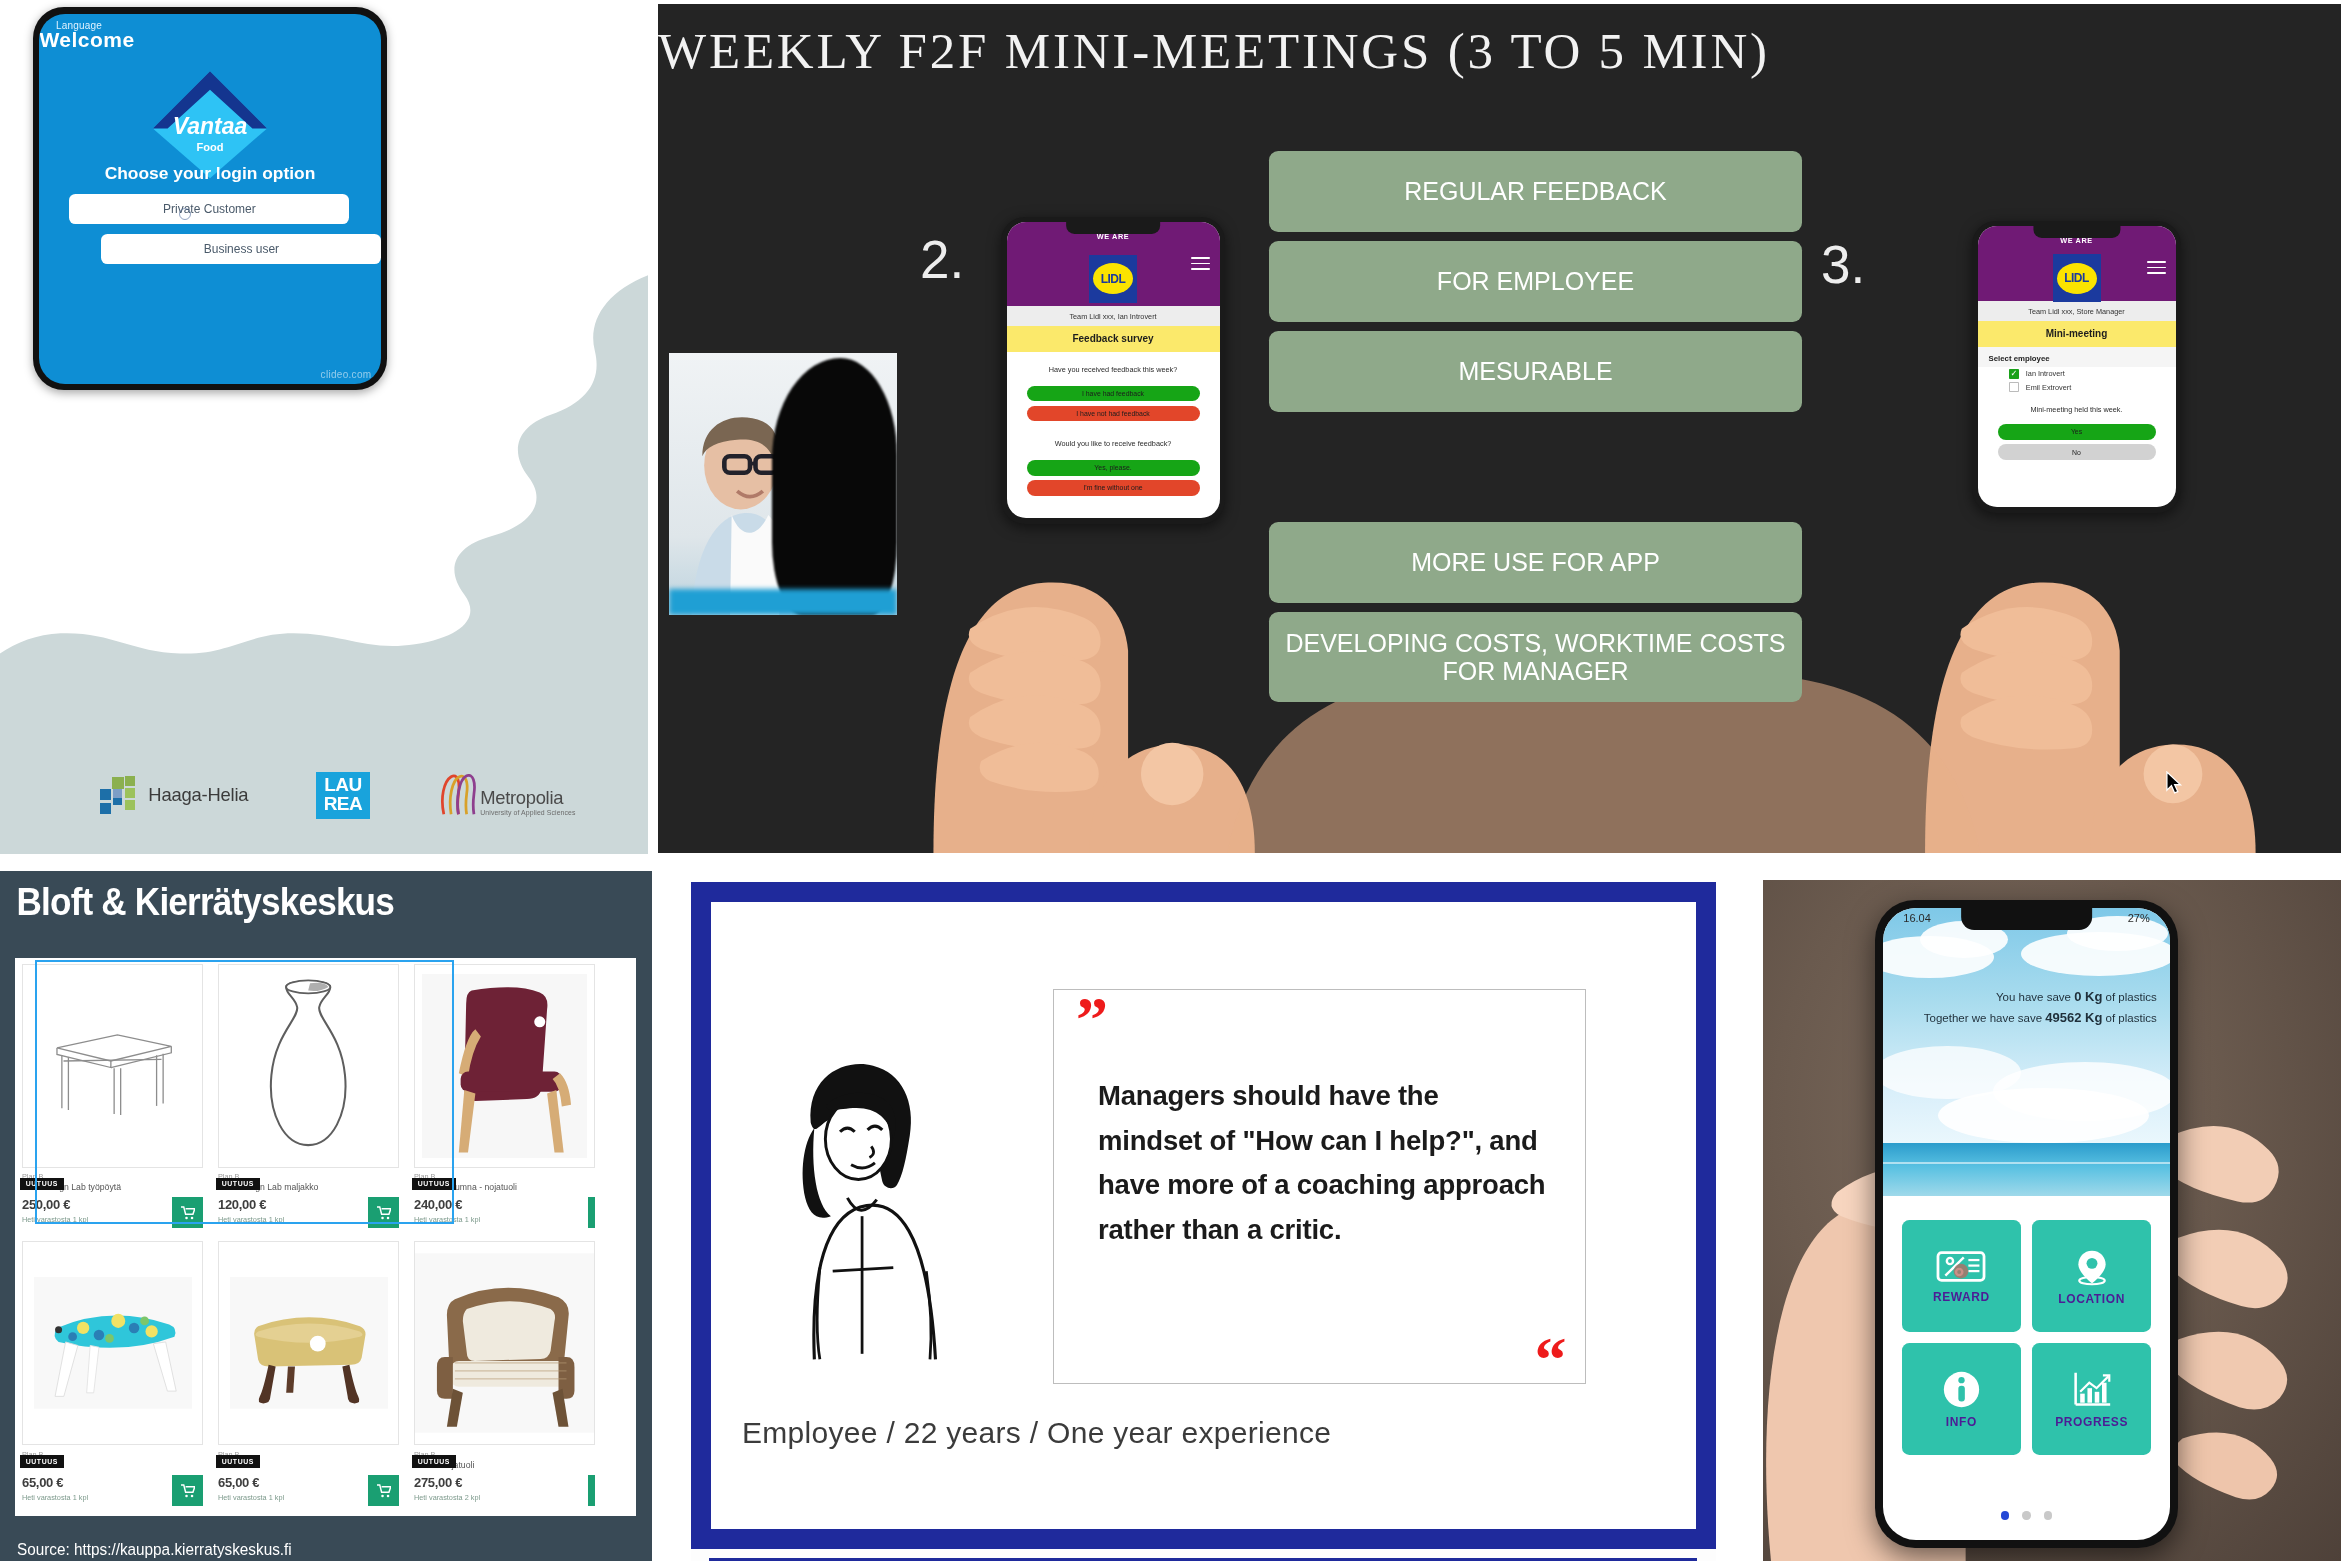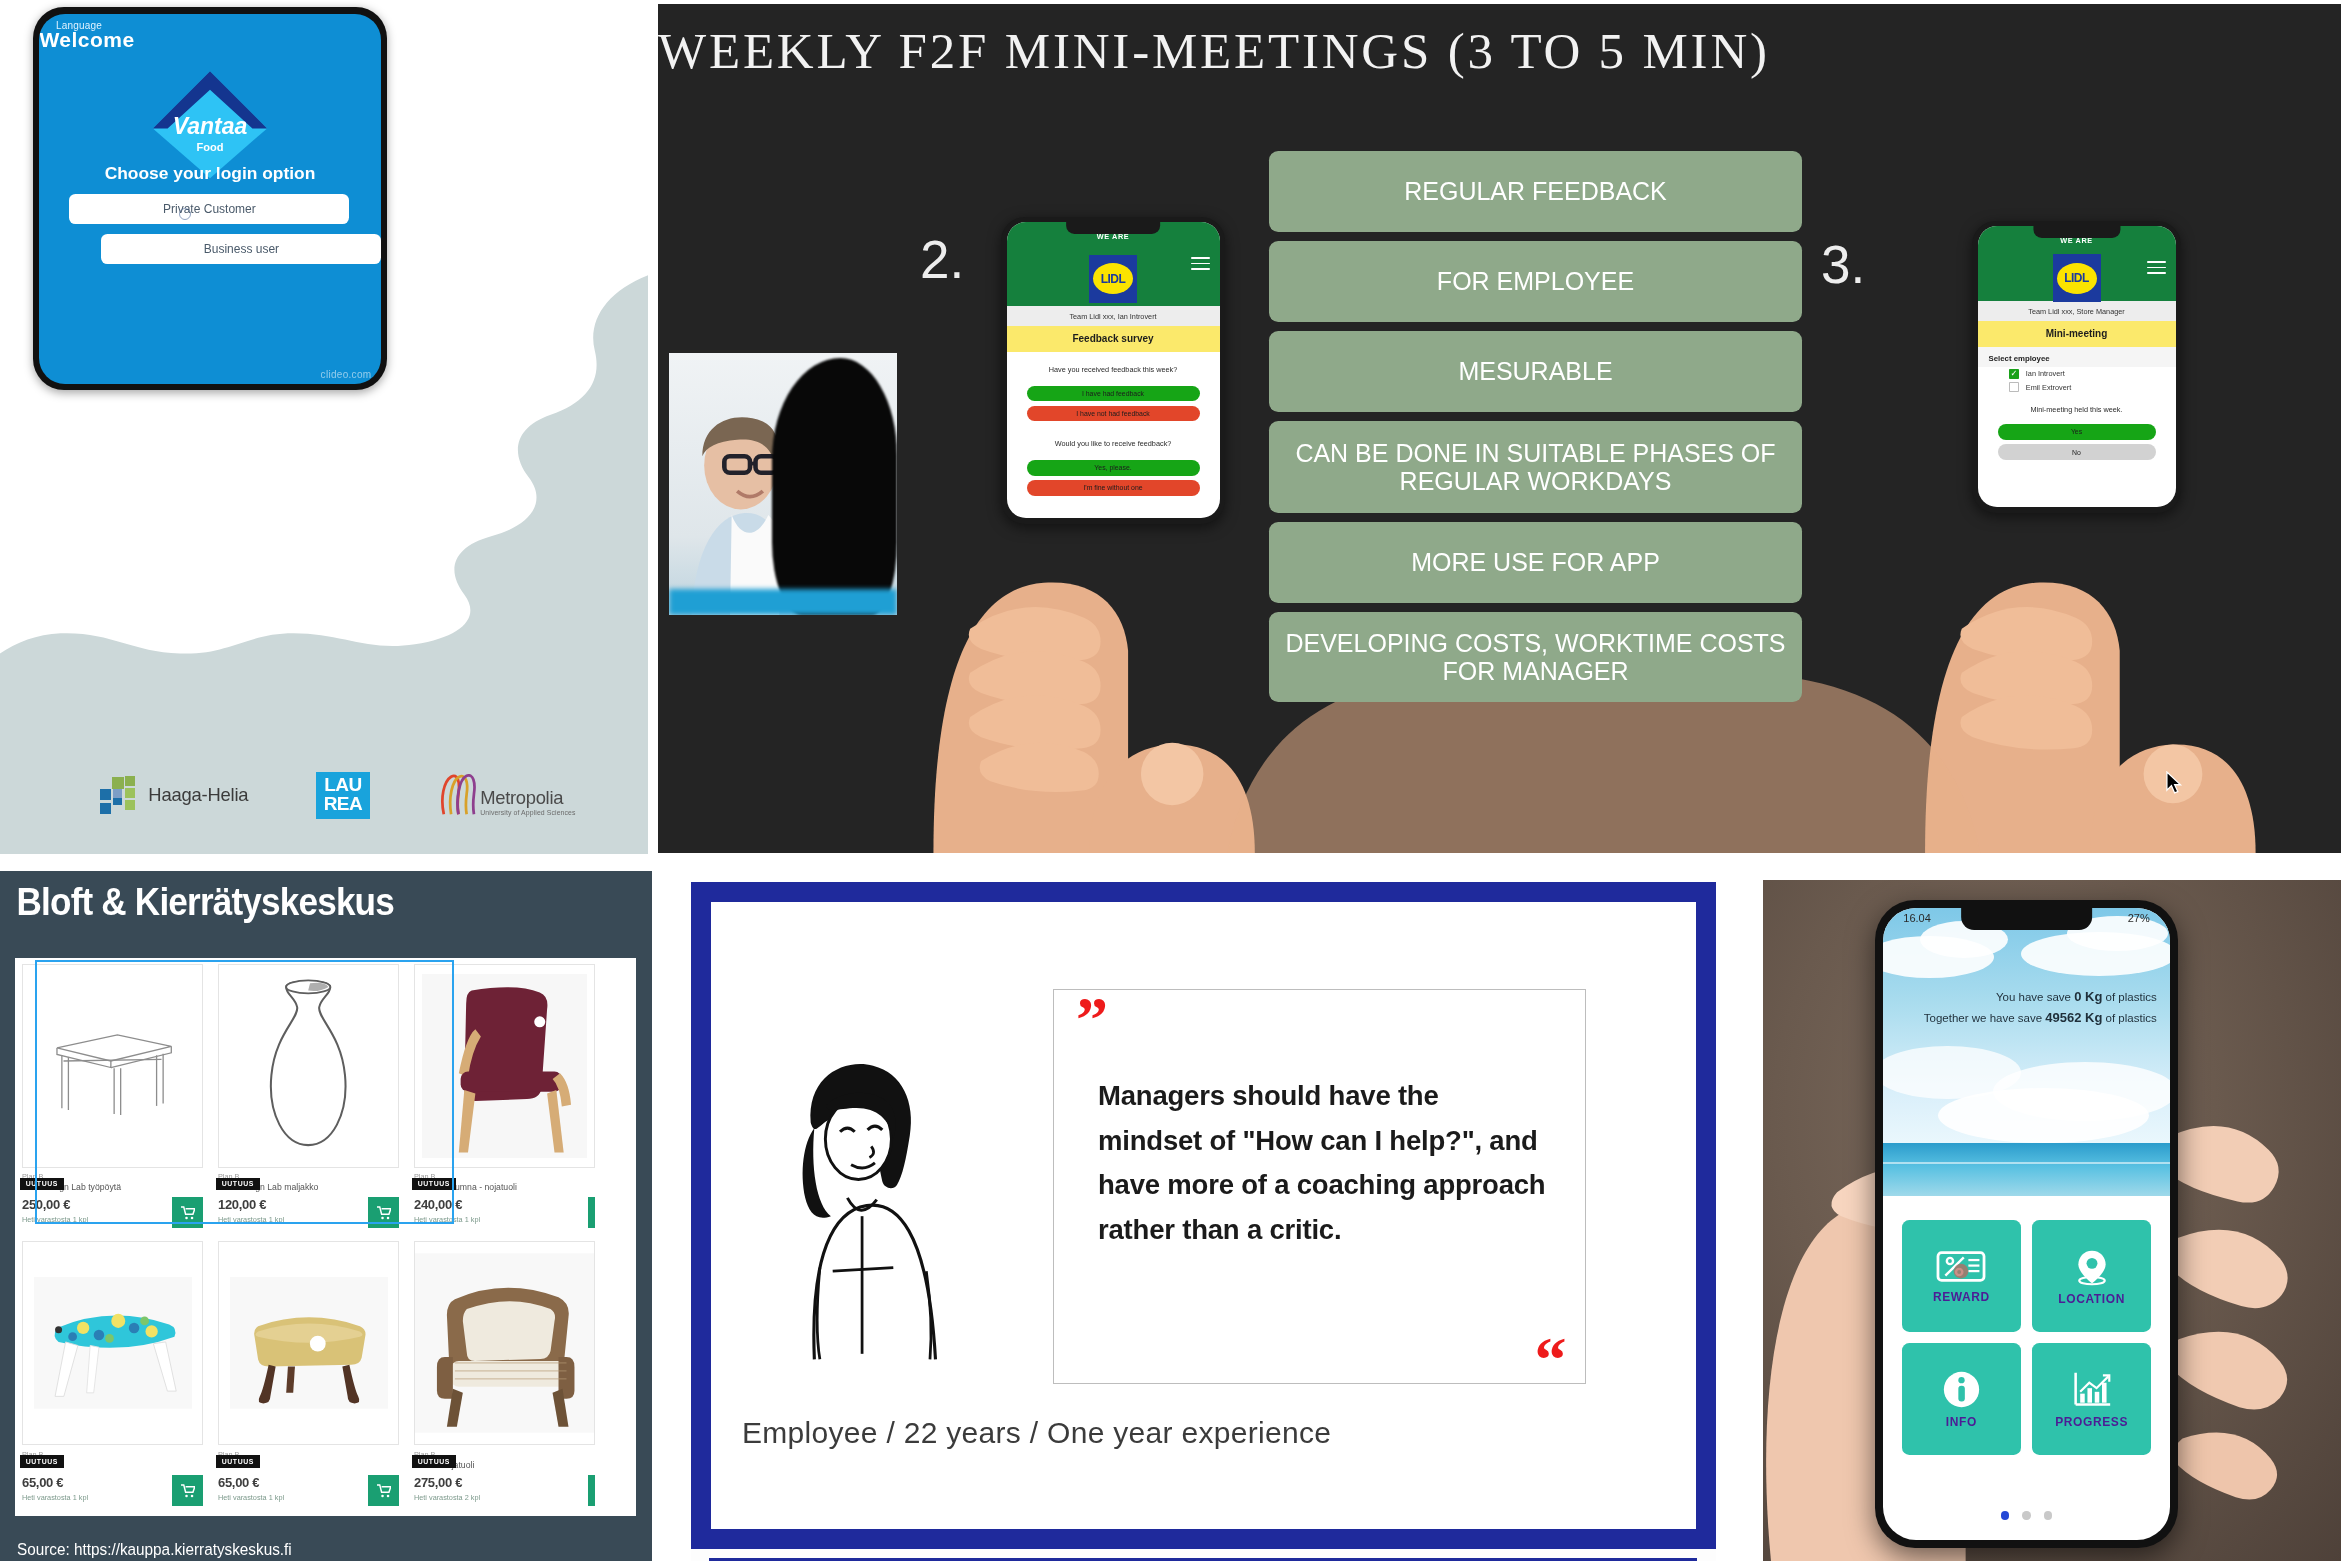--- a/index.html
+++ b/index.html
@@ -55,21 +55,21 @@
 
   .hands { position: absolute; left: 0; bottom: 0; width: 100%; height: 478px; }
 
   .phone2 { position: absolute; left: 343px; top: 213px; width: 224px; height: 307px; background: #1a1a1a;
             border-radius: 24px; padding: 5.5px; box-shadow: 0 3.7px 13px rgba(0,0,0,.5); }
   .phone3 { position: absolute; left: 1314px; top: 217px; width: 209px; height: 292px; background: #1a1a1a;
             border-radius: 24px; padding: 5.5px; box-shadow: 0 3.7px 13px rgba(0,0,0,.5); }
   .ph-screen { width: 100%; height: 100%; background: #fff; border-radius: 19px; overflow: hidden; position: relative; }
   .ph-notch { position: absolute; left: 50%; top: 0; transform: translateX(-50%); width: 44%; height: 12px;
               background: #1a1a1a; border-radius: 0 0 8.3px 8.3px; z-index: 4; }
-  .lidl-bar { position: relative; background: #15803d; height: 84px; display: flex; align-items: center; justify-content: center; }
+  .lidl-bar { position: relative; background: #701a75; height: 84px; display: flex; align-items: center; justify-content: center; }
   .lidl-bar.sm { height: 75px; }
   .we-are { position: absolute; left: 0; right: 0; top: 10px; text-align: center; color: #fff; font-size: 7.3px; letter-spacing: 0.6px; font-weight: bold; }
   .lidl-box { width: 48px; height: 48px; background: #1b3a9e; display: flex; align-items: center; justify-content: center; margin-top: 29px; }
   .lidl-oval { width: 40px; height: 31px; background: #fbe300; border-radius: 50%; display: flex; align-items: center;
                justify-content: center; font-size: 12px; font-weight: bold; color: #1b3a9e; letter-spacing: -0.5px; position: relative; }
   .burger { position: absolute; right: 9.2px; top: 35px; width: 19px; }
   .burger i { display: block; height: 1.8px; background: #fff; margin-bottom: 3.7px; border-radius: 0.9px; }
   .ph-team { background: #ededed; font-size: 7.3px; color: #333; text-align: center; padding: 5.5px 1.8px; }
   .ph-yellow { background: #fbe96b; text-align: center; font-size: 10px; font-weight: bold; color: #1d1d1d; padding: 7.3px 1.8px; }
   .ph-q { text-align: center; font-size: 7.3px; color: #2a2a2a; padding: 13px 7.3px 7.3px; }
@@ -321,21 +321,20 @@
         </div>
         <div class="ph-held">Mini-meeting held this week.</div>
         <div class="ph-pill pill-green">Yes</div>
         <div class="ph-pill pill-grey">No</div>
       </div>
     </div>
 
     <div class="greenbox" style="top:147px;height:81px;">REGULAR FEEDBACK</div>
     <div class="greenbox" style="top:237px;height:81px;">FOR EMPLOYEE</div>
     <div class="greenbox" style="top:327px;height:81px;">MESURABLE</div>
-    <div class="greenbox" style="top:417px;height:92px;">CAN BE DONE IN SUITABLE PHASES OF REGULAR WORKDAYS</div>
     <div class="greenbox" style="top:518px;height:81px;">MORE USE FOR APP</div>
     <div class="greenbox" style="top:608px;height:90px;">DEVELOPING COSTS, WORKTIME COSTS FOR MANAGER</div>
 
     <svg class="p2-cursor" width="20" height="27.5" viewBox="0 0 22 30">
       <path d="M1 1 L1 21 L6 16 L9.5 24 L13 22.5 L9.5 15 L16 15 Z" fill="#000" stroke="#fff" stroke-width="1.4"></path>
     </svg>
   </div>
 
   <div class="p3">
     <div class="p3-title">Bloft &amp; Kierrätyskeskus</div>

